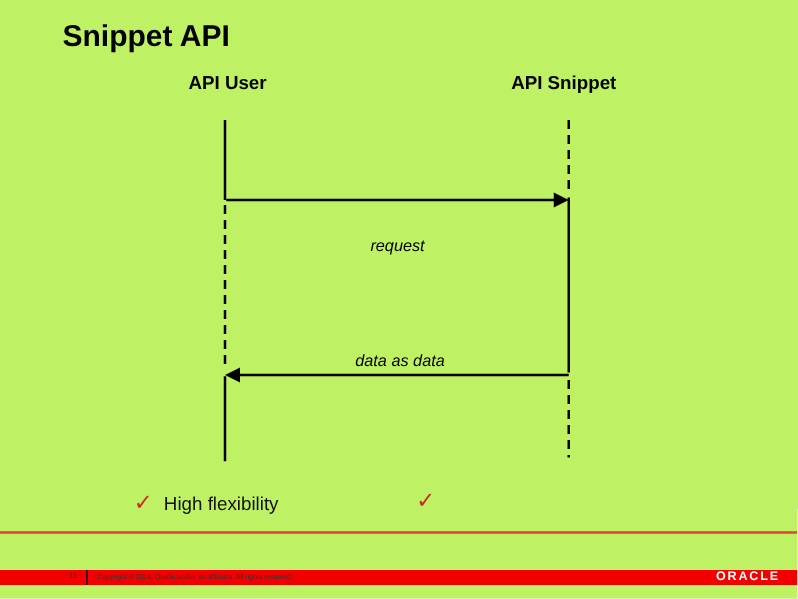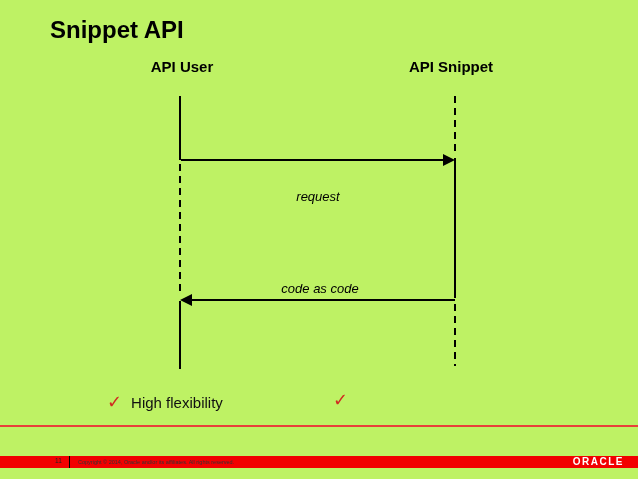--- a/index.html
+++ b/index.html
@@ -97,21 +97,21 @@
     <div class="abs lifeline-seg seg-solid ll-left" style="top:301px; height:68px;"></div>
 
     <div class="abs lifeline-seg seg-dashed ll-right" style="top:96px;  height:58px;"></div>
     <div class="abs lifeline-seg seg-solid ll-right" style="top:158px; height:140px;"></div>
     <div class="abs lifeline-seg seg-dashed ll-right" style="top:304px; height:62px;"></div>
 
     <div class="abs msg-label" style="left:318px; top:141px;margin-top:48px;">request</div>
     <div class="abs msg-line" style="left:181px; top:159px; width:263px;"></div>
     <div class="abs arrowhead arrow-right" style="left:443px; top:154px;"></div>
 
-    <div class="abs msg-label" style="left:320px; top:281px;">code as code</div>
+    <div class="abs msg-label" style="left:320px; top:281px;">data as data</div>
     <div class="abs msg-line" style="left:192px; top:299px; width:263px;"></div>
     <div class="abs arrowhead arrow-left" style="left:180px; top:294px;"></div>
   </div>
 
   <div class="abs bullet bullet-left">
     <span class="check">✓</span>
     <span class="blabel">High flexibility</span>
   </div>
   <div class="abs bullet bullet-right">
     <span class="check">✓</span>

